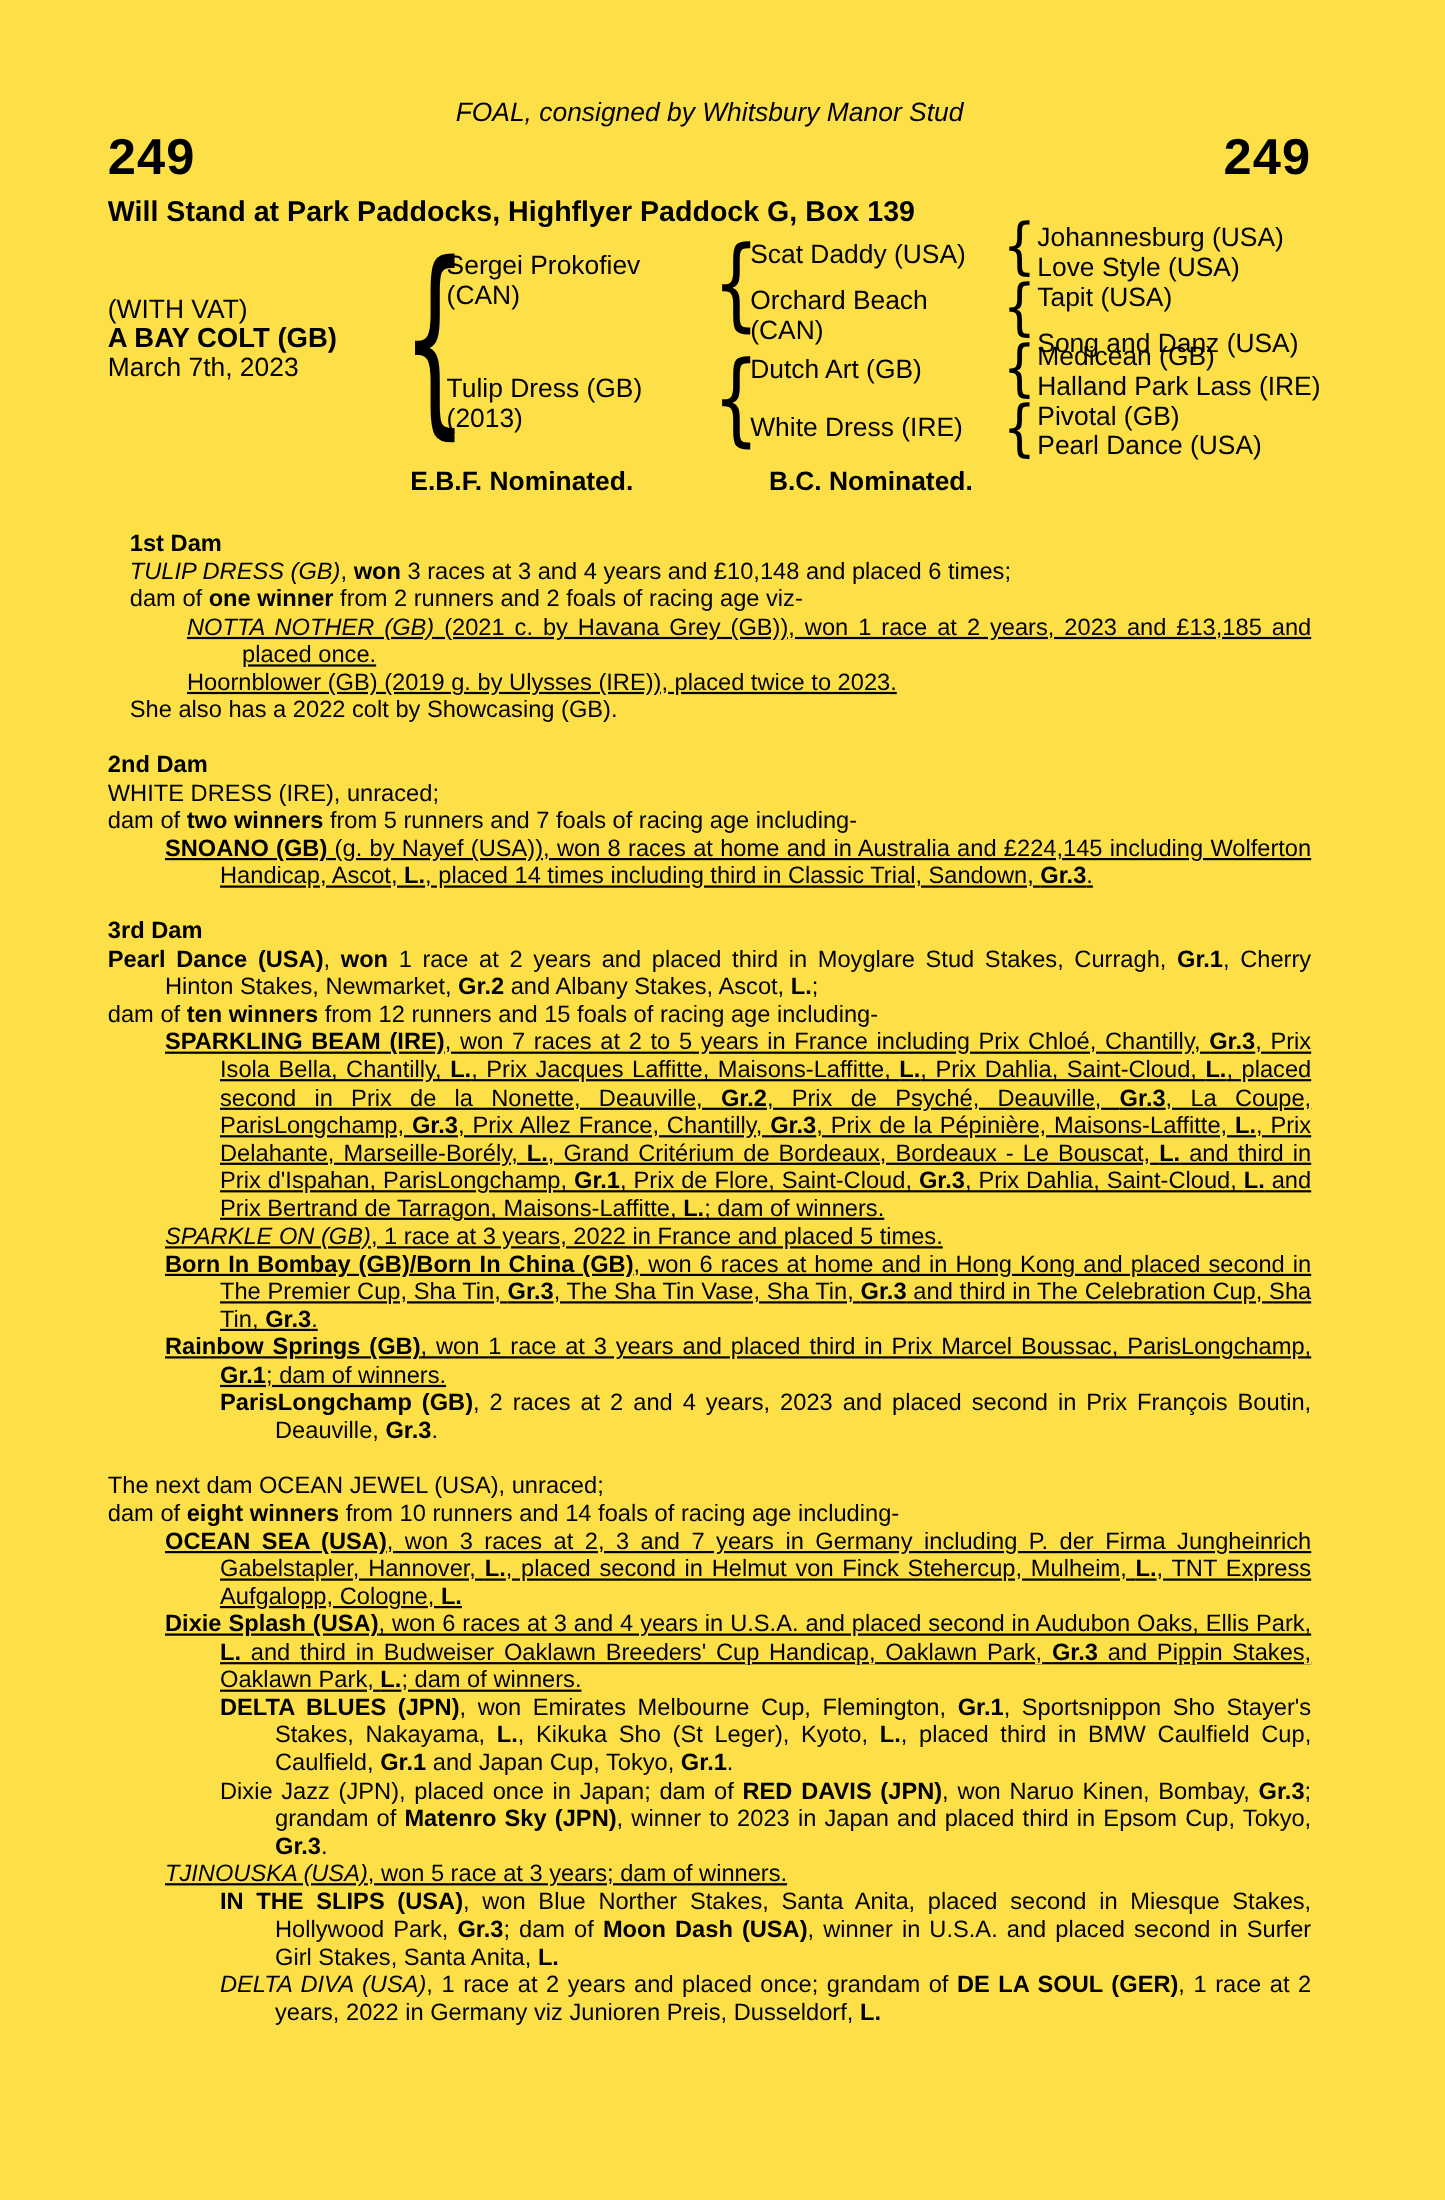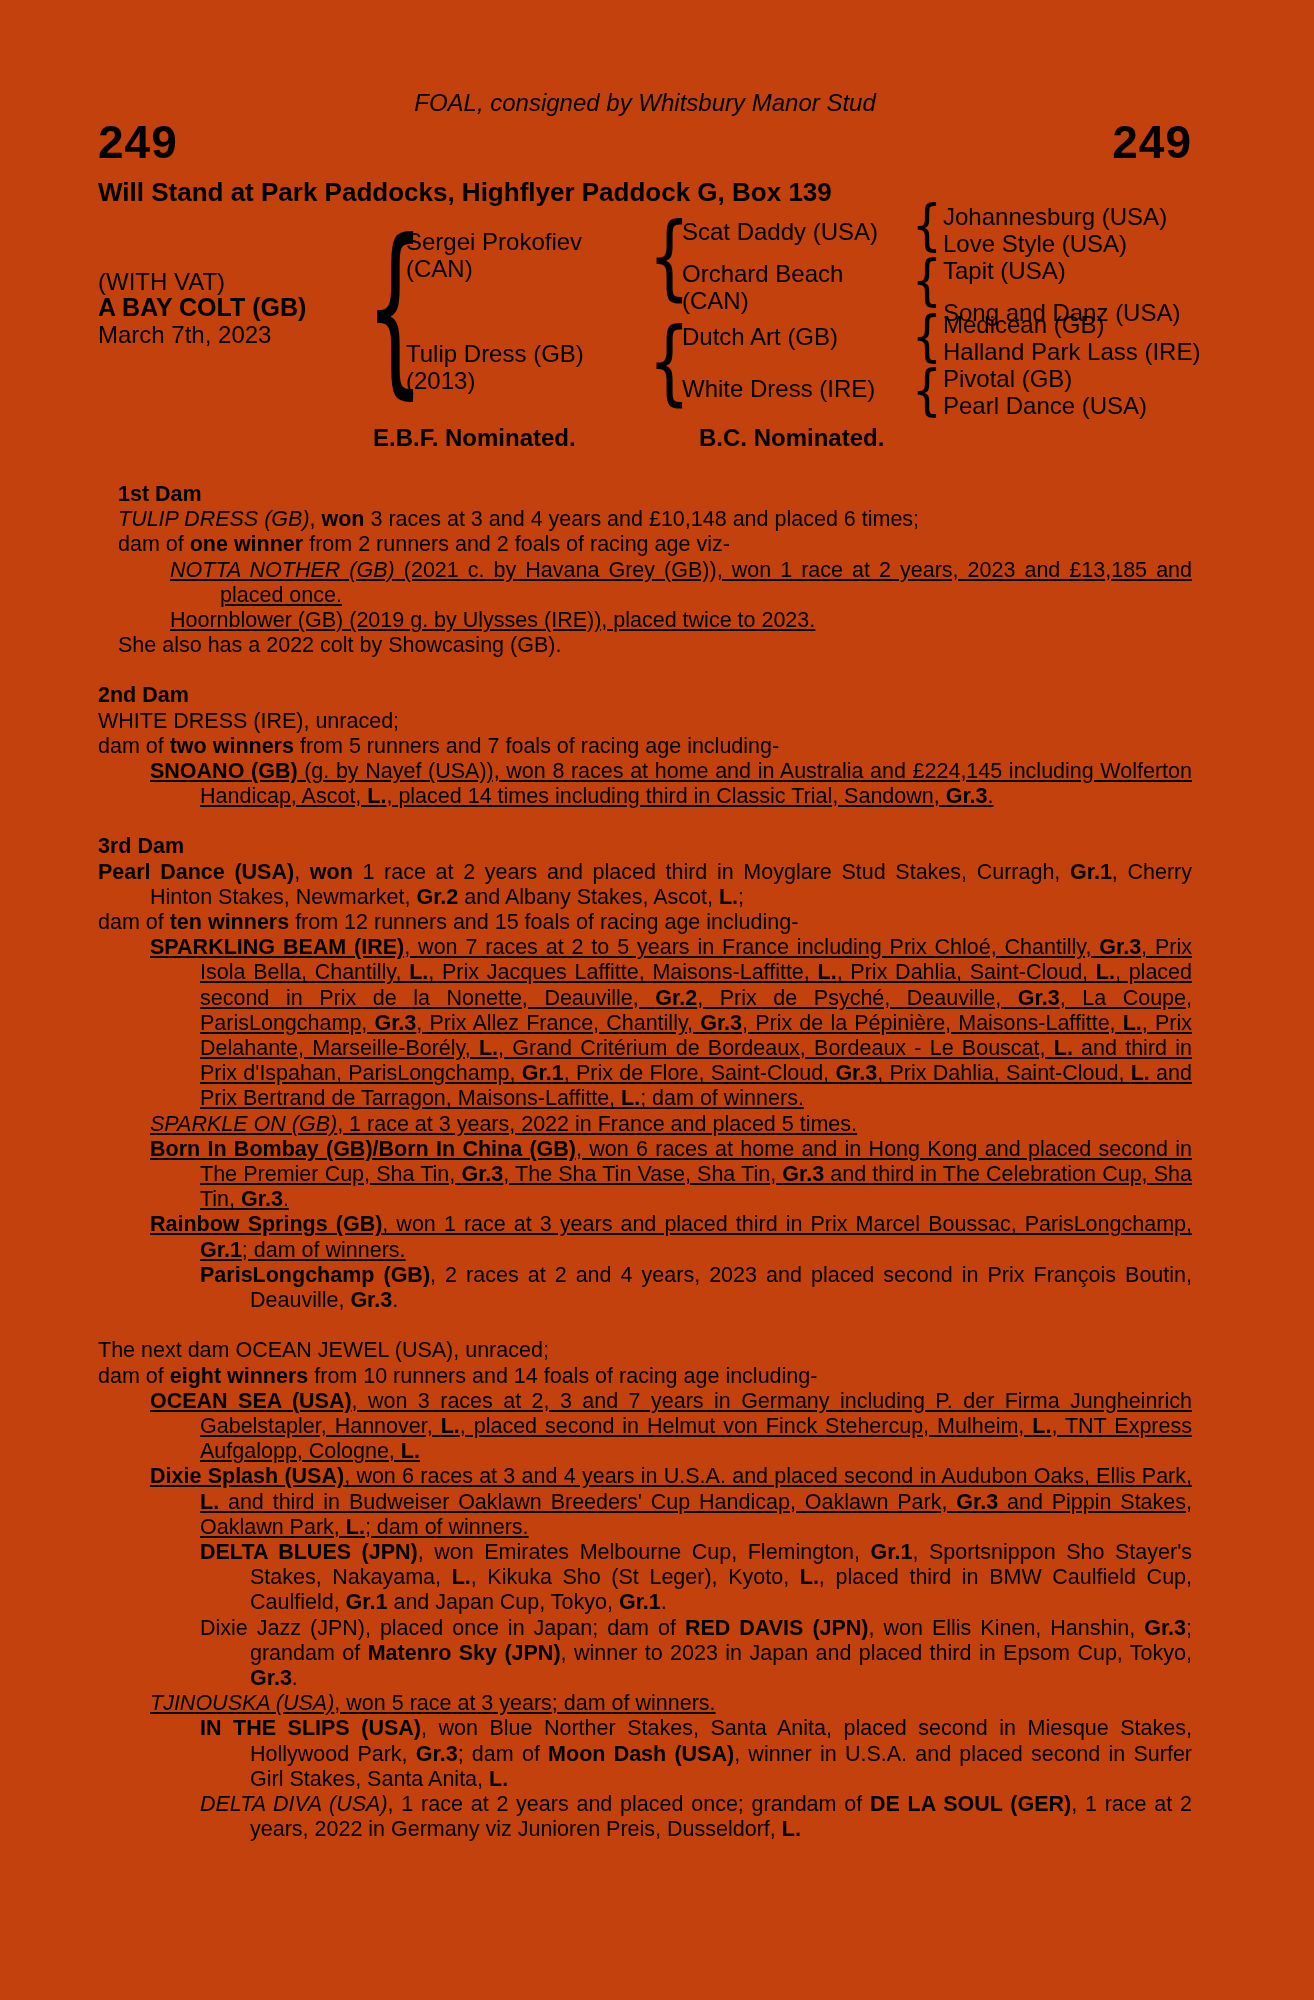--- a/index.html
+++ b/index.html
@@ -1,21 +1,21 @@
 <!DOCTYPE html>
 <html><head>
 <meta charset="utf-8">
 <style>
   * { margin:0; padding:0; box-sizing:border-box; }
   html,body { background:#e9e9e9; }
   .page {
     position:relative;
     width:1314px; height:2000px;
     margin:0 auto;
-    background:#c2410c;
+    background:#fde047;
     color:#000000;
     font-family:"Liberation Sans","DejaVu Sans",sans-serif;
     padding:0 122px 0 98px;
     overflow:hidden;
   }
   
   .consignor { margin-top:88px; font-size:24px; line-height:30px; font-style:italic; text-align:center; }
   .lot-row { margin-top:2px; display:flex; justify-content:space-between; align-items:center;
              font-size:46px; line-height:44px; font-weight:bold; letter-spacing:1px; }
   .stand-line { margin-top:12px; font-size:26px; line-height:32px; font-weight:bold; }
@@ -149,20 +149,20 @@
         <div class="para p-1"><span class="st-b">Born In Bombay (GB)/Born In China (GB)</span><span>, won 6 races at home and in Hong Kong and placed second in The Premier Cup, Sha Tin, </span><span class="st-b">Gr.3</span><span>, The Sha Tin Vase, Sha Tin, </span><span class="st-b">Gr.3</span><span> and third in The Celebration Cup, Sha Tin, </span><span class="st-b">Gr.3</span><span>.</span></div>
         <div class="para p-1"><span class="st-b">Rainbow Springs (GB)</span><span>, won 1 race at 3 years and placed third in Prix Marcel Boussac, ParisLongchamp, </span><span class="st-b">Gr.1</span><span>; dam of winners.</span></div>
         <div class="para p-2"><span class="st-b">ParisLongchamp (GB)</span><span>, 2 races at 2 and 4 years, 2023 and placed second in Prix François Boutin, Deauville, </span><span class="st-b">Gr.3</span><span>.</span></div>
       </div>
       <div class="section">
         <div class="para p-m"><span>The next dam OCEAN JEWEL (USA), unraced;</span></div>
         <div class="para p-m"><span>dam of </span><span class="st-b">eight winners</span><span> from 10 runners and 14 foals of racing age including-</span></div>
         <div class="para p-1"><span class="st-b">OCEAN SEA (USA)</span><span>, won 3 races at 2, 3 and 7 years in Germany including P. der Firma Jungheinrich Gabelstapler, Hannover, </span><span class="st-b">L.</span><span>, placed second in Helmut von Finck Stehercup, Mulheim, </span><span class="st-b">L.</span><span>, TNT Express Aufgalopp, Cologne, </span><span class="st-b">L.</span></div>
         <div class="para p-1"><span class="st-b">Dixie Splash (USA)</span><span>, won 6 races at 3 and 4 years in U.S.A. and placed second in Audubon Oaks, Ellis Park, </span><span class="st-b">L.</span><span> and third in Budweiser Oaklawn Breeders' Cup Handicap, Oaklawn Park, </span><span class="st-b">Gr.3</span><span> and Pippin Stakes, Oaklawn Park, </span><span class="st-b">L.</span><span>; dam of winners.</span></div>
         <div class="para p-2"><span class="st-b">DELTA BLUES (JPN)</span><span>, won Emirates Melbourne Cup, Flemington, </span><span class="st-b">Gr.1</span><span>, Sportsnippon Sho Stayer's Stakes, Nakayama, </span><span class="st-b">L.</span><span>, Kikuka Sho (St Leger), Kyoto, </span><span class="st-b">L.</span><span>, placed third in BMW Caulfield Cup, Caulfield, </span><span class="st-b">Gr.1</span><span> and Japan Cup, Tokyo, </span><span class="st-b">Gr.1</span><span>.</span></div>
-        <div class="para p-2"><span>Dixie Jazz (JPN), placed once in Japan; dam of </span><span class="st-b">RED DAVIS (JPN)</span><span>, won Ellis Kinen, Hanshin, </span><span class="st-b">Gr.3</span><span>; grandam of </span><span class="st-b">Matenro Sky (JPN)</span><span>, winner to 2023 in Japan and placed third in Epsom Cup, Tokyo, </span><span class="st-b">Gr.3</span><span>.</span></div>
+        <div class="para p-2"><span>Dixie Jazz (JPN), placed once in Japan; dam of </span><span class="st-b">RED DAVIS (JPN)</span><span>, won Naruo Kinen, Bombay, </span><span class="st-b">Gr.3</span><span>; grandam of </span><span class="st-b">Matenro Sky (JPN)</span><span>, winner to 2023 in Japan and placed third in Epsom Cup, Tokyo, </span><span class="st-b">Gr.3</span><span>.</span></div>
         <div class="para p-1"><span class="st-i">TJINOUSKA (USA)</span><span>, won 5 race at 3 years; dam of winners.</span></div>
         <div class="para p-2"><span class="st-b">IN THE SLIPS (USA)</span><span>, won Blue Norther Stakes, Santa Anita, placed second in Miesque Stakes, Hollywood Park, </span><span class="st-b">Gr.3</span><span>; dam of </span><span class="st-b">Moon Dash (USA)</span><span>, winner in U.S.A. and placed second in Surfer Girl Stakes, Santa Anita, </span><span class="st-b">L.</span></div>
         <div class="para p-2"><span class="st-i">DELTA DIVA (USA)</span><span>, 1 race at 2 years and placed once; grandam of </span><span class="st-b">DE LA SOUL (GER)</span><span>, 1 race at 2 years, 2022 in Germany viz Junioren Preis, Dusseldorf, </span><span class="st-b">L.</span></div>
       </div>
     </div>
 
 </div>
 
 </body></html>

